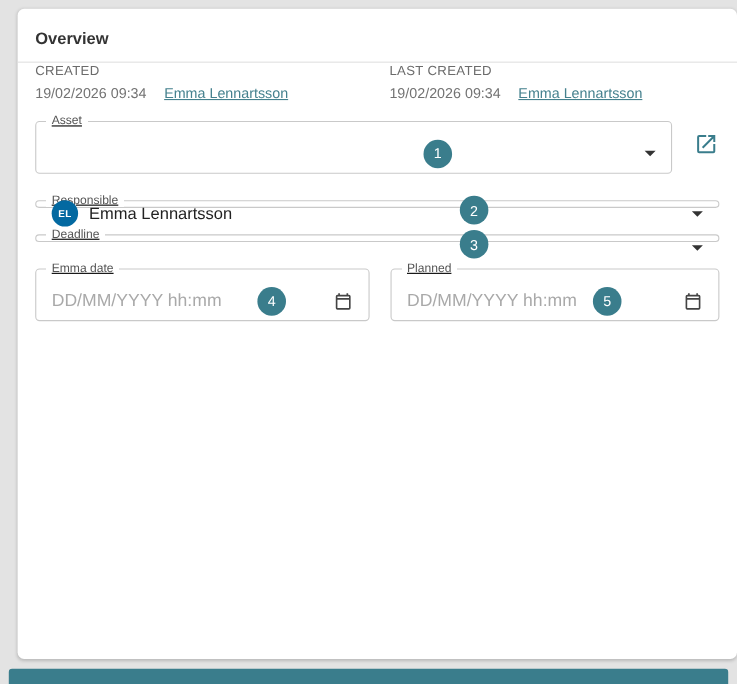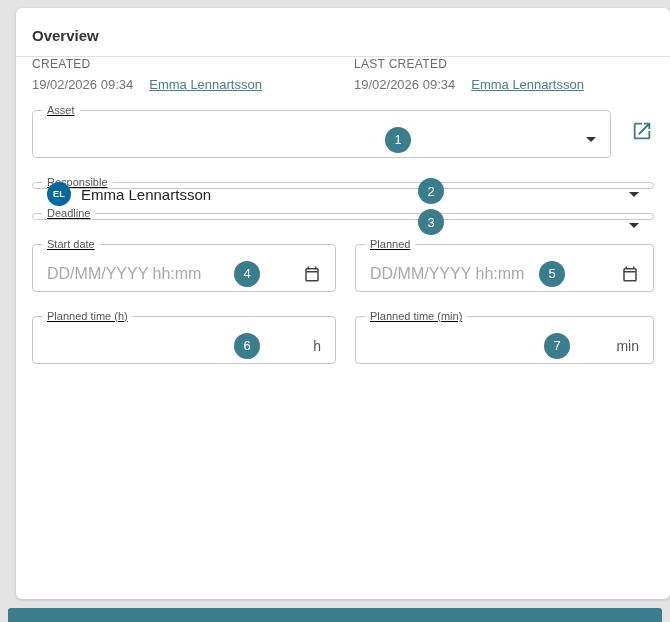--- a/index.html
+++ b/index.html
@@ -155,21 +155,21 @@
       <fieldset class="field full-field">
         <legend>Deadline</legend>
         <span class="badge" style="left:385px">3</span>
         <div class="field-inner">
           <span class="caret"></span>
         </div>
       </fieldset>
 
       <div class="row">
         <fieldset class="field half-sm">
-          <legend>Start date</legend>
+          <legend>Emma date</legend>
           <span class="badge" style="left:201px">4</span>
           <div class="field-inner">
             <input class="text-input" type="text" placeholder="DD/MM/YYYY hh:mm" style="">
             <span class="icon-btn">
               <svg viewBox="0 0 24 24" width="18" height="18" aria-hidden="true">
                 <path fill="#444" d="M19 4h-1V2h-2v2H8V2H6v2H5a2 2 0 0 0-2 2v14a2 2 0 0 0 2 2h14a2 2 0 0 0 2-2V6a2 2 0 0 0-2-2zm0 16H5V10h14v10zM5 8V6h14v2H5z"></path>
               </svg>
             </span>
           </div>
         </fieldset>
@@ -180,37 +180,19 @@
             <input class="text-input" type="text" placeholder="DD/MM/YYYY hh:mm" style="">
             <span class="icon-btn">
               <svg viewBox="0 0 24 24" width="18" height="18" aria-hidden="true">
                 <path fill="#444" d="M19 4h-1V2h-2v2H8V2H6v2H5a2 2 0 0 0-2 2v14a2 2 0 0 0 2 2h14a2 2 0 0 0 2-2V6a2 2 0 0 0-2-2zm0 16H5V10h14v10zM5 8V6h14v2H5z"></path>
               </svg>
             </span>
           </div>
         </fieldset>
       </div>
 
-      <div class="row">
-        <fieldset class="field half-sm">
-          <legend>Planned time (h)</legend>
-          <span class="badge" style="left:201px">6</span>
-          <div class="field-inner">
-            <input class="text-input" type="text" style="">
-            <span class="suffix">h</span>
-          </div>
-        </fieldset>
-        <fieldset class="field half-lg">
-          <legend>Planned time (min)</legend>
-          <span class="badge" style="left:188px">7</span>
-          <div class="field-inner">
-            <input class="text-input" type="text" style="">
-            <span class="suffix">min</span>
-          </div>
-        </fieldset>
-      </div>
 
 
     </div>
   </div>
 
   <div class="bottom-bar"></div>
 </div>
 
 </body></html>

